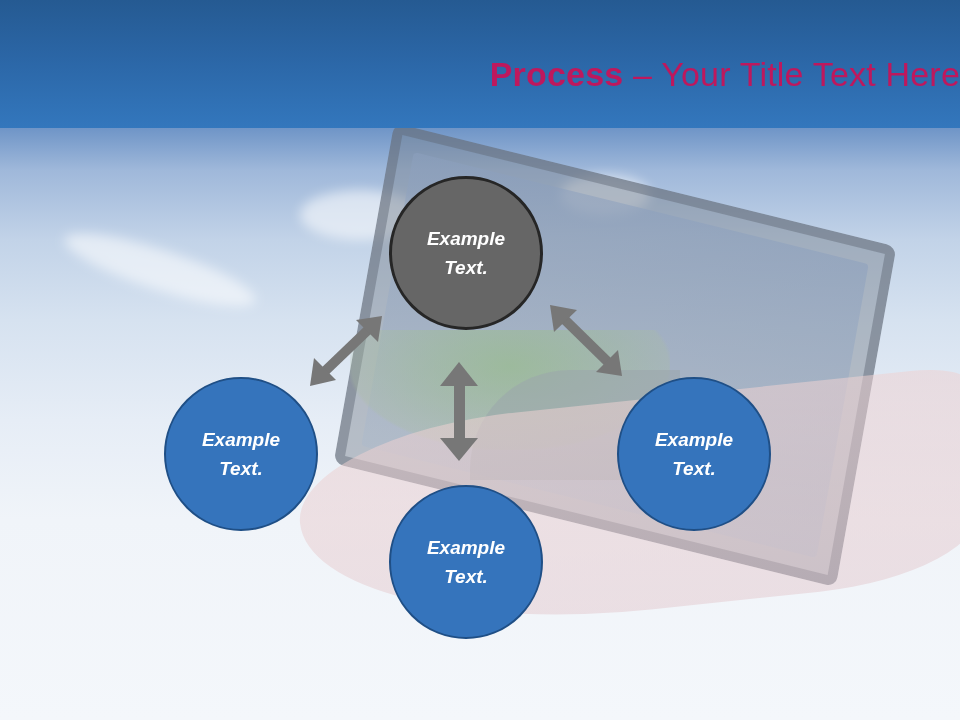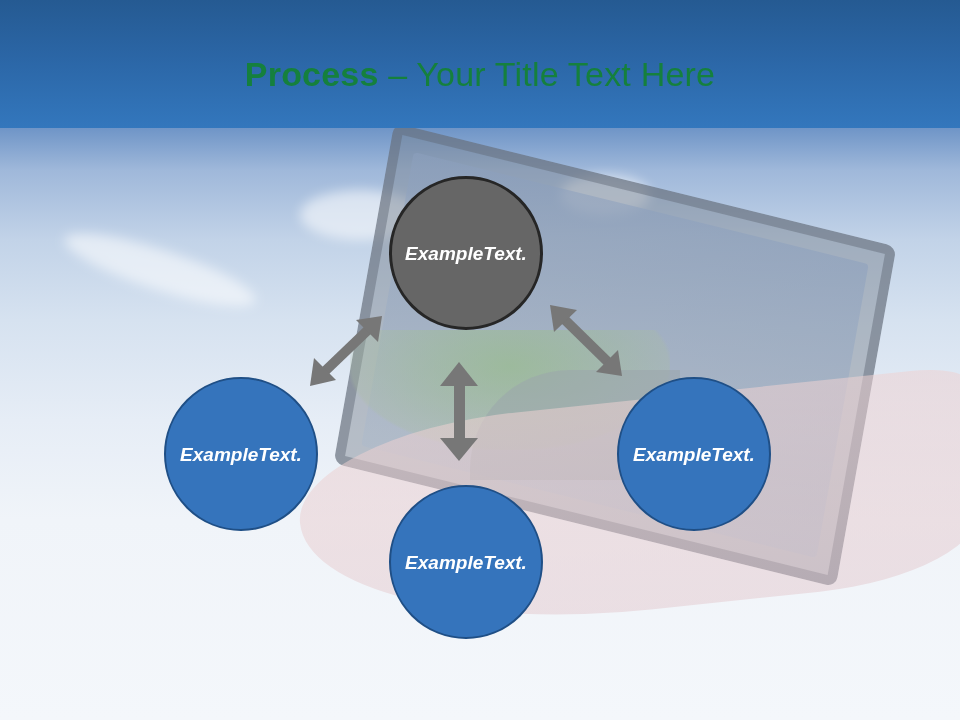--- a/index.html
+++ b/index.html
@@ -39,27 +39,27 @@
       position: absolute; left: 300px; top: 400px; width: 680px; height: 210px;
       background: linear-gradient(to bottom, rgba(238,210,210,0.55), rgba(225,195,200,0.45));
       border-radius: 40% 10% 30% 60% / 50% 10% 40% 70%;
       transform: rotate(-6deg);
     }
     .title-band {
       position: absolute; left: 0; top: 0; width: 960px; height: 128px;
       background: linear-gradient(to bottom, #255a92 0%, #2b66a6 45%, #3377bd 100%);
     }
     .title {
-      position: absolute; left: 0; top: 52px; width: 960px; text-align: center;
-      color: #15803d; font-size: 34px; line-height: 44px; letter-spacing: 0.2px;
+      position: absolute; left: 0; top: 52px; width: 960px; text-align: right;
+      color: #be185d; font-size: 34px; line-height: 44px; letter-spacing: 0.2px;
     }
     .title .bold { font-weight: bold; }
     .node {
       position: absolute; width: 154px; height: 154px; border-radius: 50%;
-      display: flex; flex-direction: row; align-items: center; justify-content: center;
+      display: flex; flex-direction: column; align-items: center; justify-content: center;
       color: #ffffff; font-style: italic; font-weight: bold; font-size: 19px; line-height: 29px;
       box-sizing: border-box; text-align: center;
     }
     .node.blue { background: #3574bc; border: 2px solid #1f4f86; }
     .node.gray { background: #666666; border: 3px solid #262626; }
     .arrows { position: absolute; left: 0; top: 0; width: 960px; height: 720px; pointer-events: none; }
   </style>
 </head>
 <body>
 

